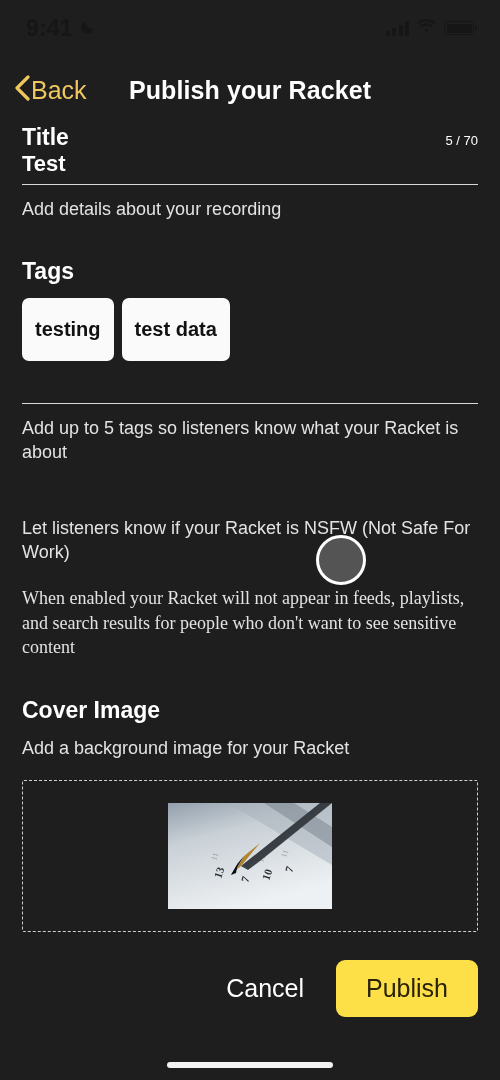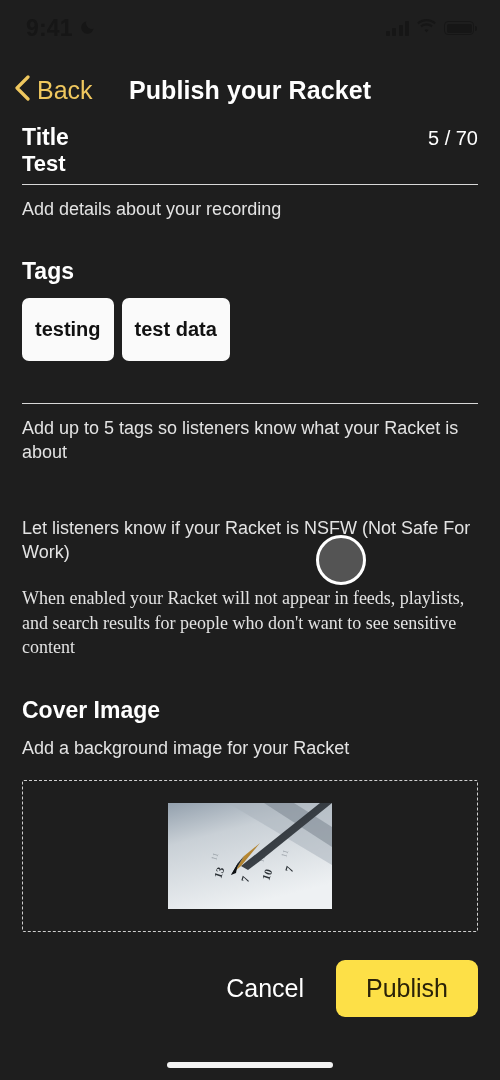--- a/index.html
+++ b/index.html
@@ -40,36 +40,36 @@
     background:#161616; border-radius:0 2px 2px 0;
   }
   .battery span { display:block; height:100%; background:#161616; border-radius:2px; }
 
   
   .navbar {
     position:absolute; top:56px; left:0; width:500px; height:68px;
     display:flex; align-items:center;
   }
   .back-btn {
-    position:absolute; left:14px; display:flex; align-items:center; gap:7px;
+    position:absolute; left:14px; display:flex; align-items:center; gap:1px;
     color:#efc75e; cursor:pointer;
   }
   .back-label { font-size:25px; font-weight:400; color:#efc75e; }
   .nav-title {
     width:100%; text-align:center; font-size:25px; font-weight:700; color:#ffffff;
     letter-spacing:0.1px;
   }
 
   
   .content { position:absolute; top:124px; left:0; width:500px; }
   .pad { padding:0 22px; }
 
   .row-between { display:flex; align-items:baseline; justify-content:space-between; }
   .section-label { font-size:23px; font-weight:700; color:#ffffff; }
-  .counter { font-size:20px; font-weight:400; color:#ffffff; }
+  .counter { font-size:13px; font-weight:400; color:#ffffff; }
 
   .title-field {
     margin-top:0;
     border-bottom:1.5px solid #d8d8d8;
     padding-bottom:7px;
   }
   .title-value {
     font-size:22px; font-weight:700; color:#ffffff; background:transparent;
     border:none; outline:none; width:100%; font-family:inherit;
   }

